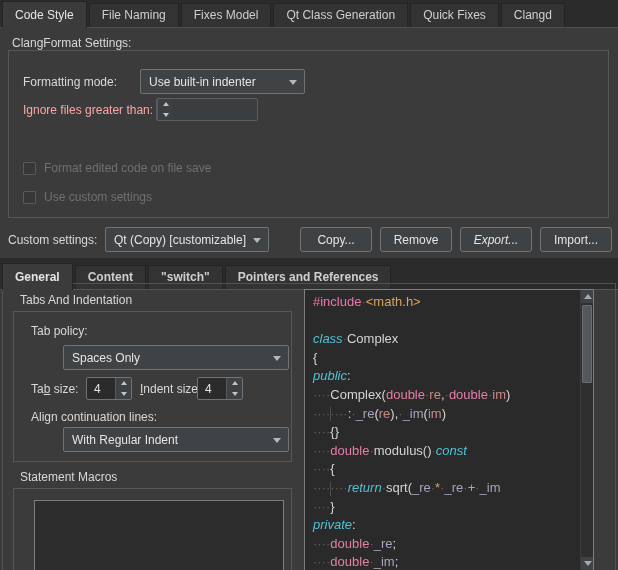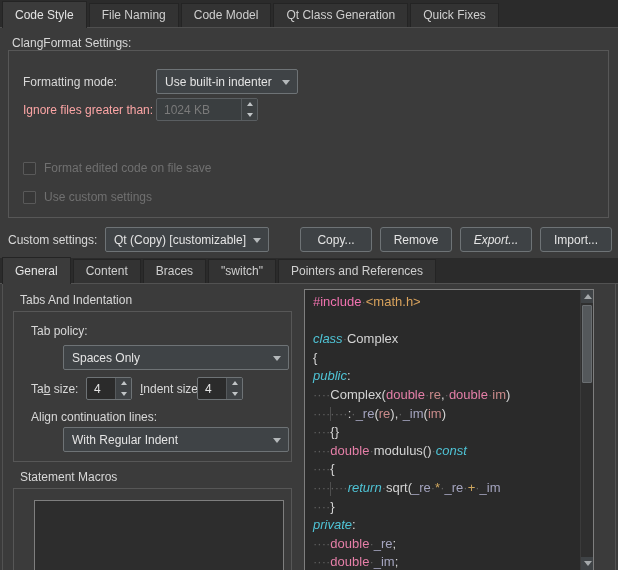--- a/index.html
+++ b/index.html
@@ -55,37 +55,37 @@
   .mn{text-decoration:underline;}
 </style>
 </head>
 <body>
 
 <div class="stage">
 
   <div class="tabbar" style="left:0;top:0;width:618px;height:28px;">
     <div class="tab selected">Code Style</div>
     <div class="tab">File Naming</div>
-    <div class="tab">Code Model</div>
+    <div class="tab">Fixes Model</div>
     <div class="tab">Qt Class Generation</div>
     <div class="tab">Quick Fixes</div>
+    <div class="tab">Clangd</div>
   </div>
 
   <div class="lbl" style="left:12px;top:36px;">ClangFormat Settings:</div>
 
   <div class="gbox" style="left:8px;top:50px;width:601px;height:168px;">
     <div class="lbl" style="left:14px;top:24px;">Formatting mode:</div>
-    <div class="combo" style="left:147px;top:18px;width:142px;height:25px;">
+    <div class="combo" style="left:131px;top:18px;width:165px;height:25px;">
       <span>Use built-in indenter</span>
       <span class="carr"></span>
     </div>
 
     <div class="lbl dis" style="left:14px;top:52px;">Ignore files greater than:</div>
     <div class="spin dis2" style="left:147px;top:47px;width:102px;height:23px;">
-      <div class="val">1024 KB</div>
       <div class="btns">
         <div class="sb">
             <span class="tri-up"></span>
           </div>
         <div class="sb">
             <span class="tri-dn"></span>
           </div>
       </div>
     </div>
 
@@ -102,24 +102,23 @@
   <div class="lbl" style="left:8px;top:233px;">Custom settings:</div>
   <div class="combo" style="left:105px;top:227px;width:164px;height:25px;">
     <span>Qt (Copy) [customizable]</span>
     <span class="carr"></span>
   </div>
   <div class="btn" style="left:300px;top:227px;width:72px;">Copy...</div>
   <div class="btn" style="left:380px;top:227px;width:72px;">Remove</div>
   <div class="btn" style="left:460px;top:227px;width:72px;font-style:italic;">Export...</div>
   <div class="btn" style="left:540px;top:227px;width:72px;">Import...</div>
 
-  <div class="tabbar" style="left:0;top:258px;width:618px;height:26px;border-bottom-color:#545454;">
+  <div class="tabbar" style="left:0;top:258px;width:618px;height:32px;border-bottom-color:#545454;font-weight:bold;">
     <div class="tab selected">General</div>
     <div class="tab">Content</div>
-    <div class="tab">Braces</div>
     <div class="tab">"switch"</div>
     <div class="tab">Pointers and References</div>
   </div>
 
   <div class="gbox" style="left:2px;top:283px;width:614px;height:300px;border-color:#525252;"></div>
 
   <div class="lbl" style="left:20px;top:293px;">Tabs And Indentation</div>
   <div class="gbox" style="left:13px;top:311px;width:279px;height:151px;">
     <div class="lbl" style="left:17px;top:12px;">Tab policy:</div>
     <div class="combo" style="left:49px;top:33px;width:226px;height:25px;">

